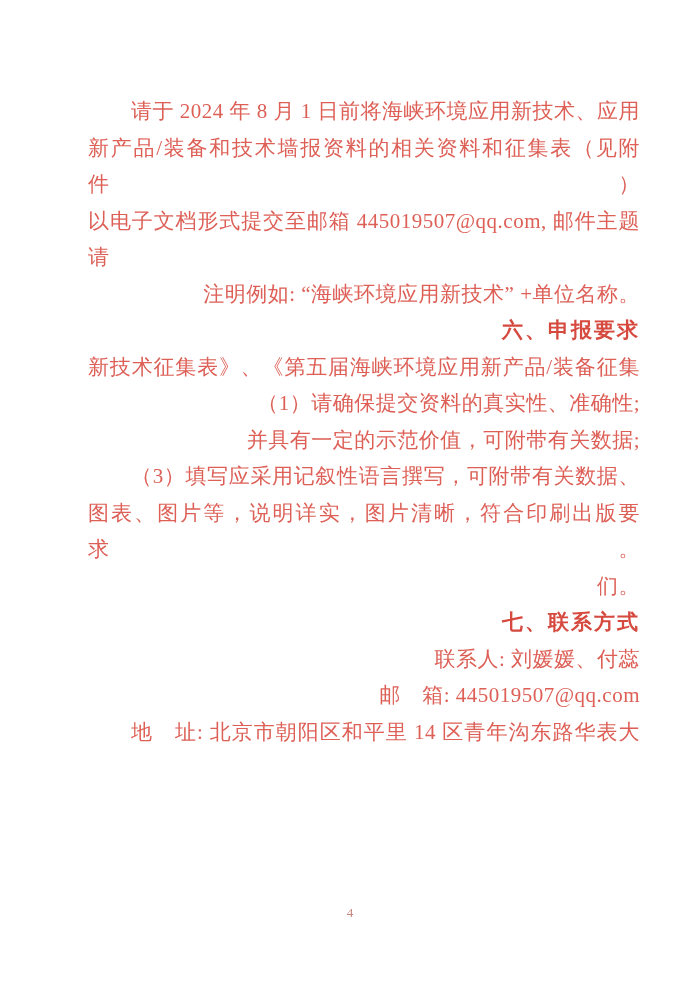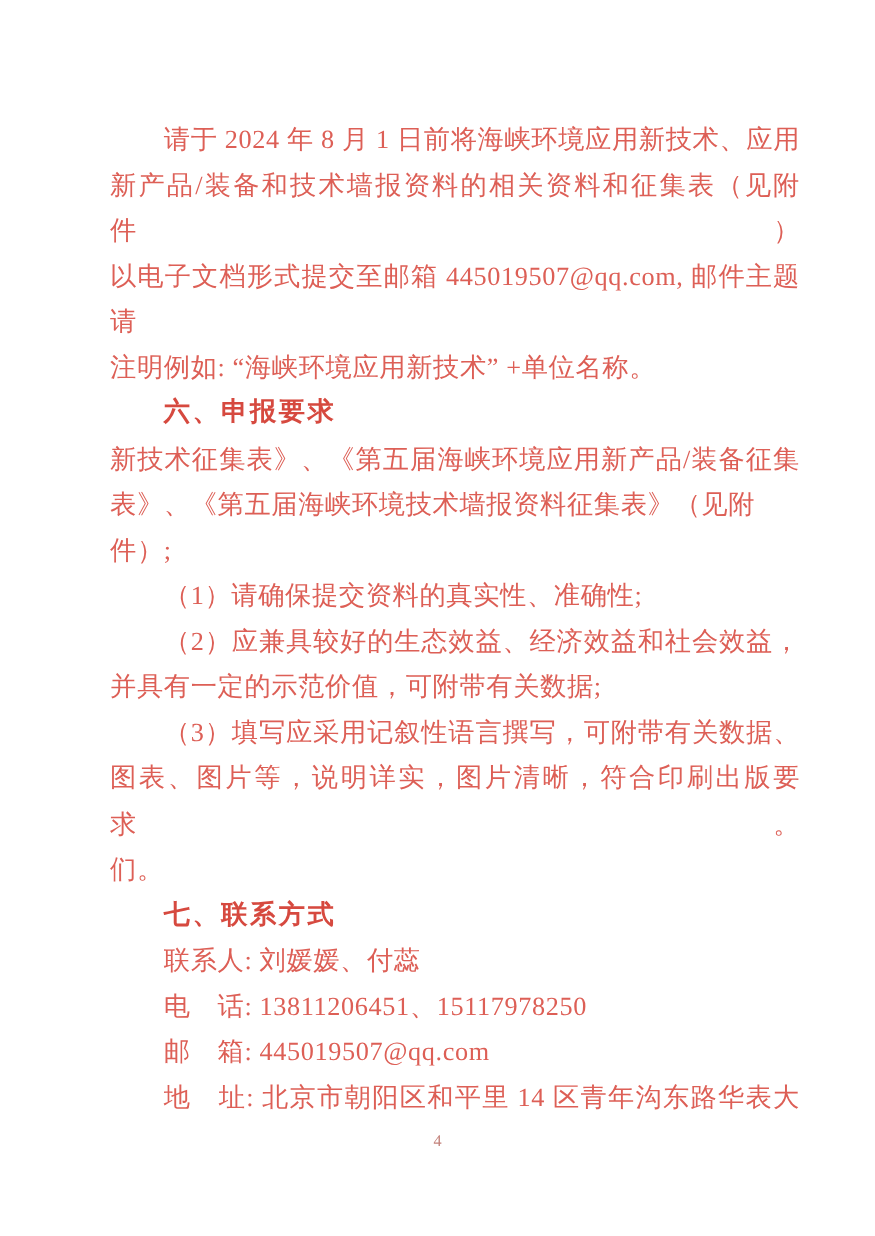--- a/index.html
+++ b/index.html
@@ -22,32 +22,32 @@
     left: 88px;
     top: 93px;
     width: 552px;
     font-size: 21px;
     line-height: 36.5px;
     color: #dd5f56;
     letter-spacing: 0.5px;
   }
   .line {
     white-space: normal;
-    text-align: left;
+    text-align: right;
   }
   .line.full {
     text-align: justify;
     text-align-last: justify;
   }
   .line.indent {
     text-indent: 43px;
   }
   .line.bold {
     font-weight: bold;
-    font-family: Liberation Sans, sans-serif;
+    font-family: Liberation Serif, serif;
     color: #d6493f;
     letter-spacing: 2px;
   }
   .page-number {
     position: absolute;
     top: 905px;
     left: 0;
     width: 700px;
     text-align: center;
     font-size: 13px;
@@ -59,28 +59,25 @@
 <body>
 
 <div class="page">
   <div class="doc-body">
     <div class="line indent full">请于 2024 年 8 月 1 日前将海峡环境应用新技术、应用</div>
     <div class="line full">新产品/装备和技术墙报资料的相关资料和征集表（见附件）</div>
     <div class="line full">以电子文档形式提交至邮箱 445019507@qq.com, 邮件主题请</div>
     <div class="line">注明例如: “海峡环境应用新技术” +单位名称。</div>
     <div class="line indent bold">六、申报要求</div>
     <div class="line full">新技术征集表》、《第五届海峡环境应用新产品/装备征集</div>
-    <div class="line">表》、《第五届海峡环境技术墙报资料征集表》（见附件）;</div>
     <div class="line indent">（1）请确保提交资料的真实性、准确性;</div>
-    <div class="line indent full">（2）应兼具较好的生态效益、经济效益和社会效益，</div>
     <div class="line">并具有一定的示范价值，可附带有关数据;</div>
     <div class="line indent full">（3）填写应采用记叙性语言撰写，可附带有关数据、</div>
     <div class="line full">图表、图片等，说明详实，图片清晰，符合印刷出版要求。</div>
     <div class="line">们。</div>
     <div class="line indent bold">七、联系方式</div>
     <div class="line indent">联系人: 刘媛媛、付蕊</div>
-    <div class="line indent">电　话: 13811206451、15117978250</div>
     <div class="line indent">邮　箱: 445019507@qq.com</div>
     <div class="line indent full">地　址: 北京市朝阳区和平里 14 区青年沟东路华表大</div>
 
   </div>
   <div class="page-number">4</div>
 </div>
 
 </body></html>

